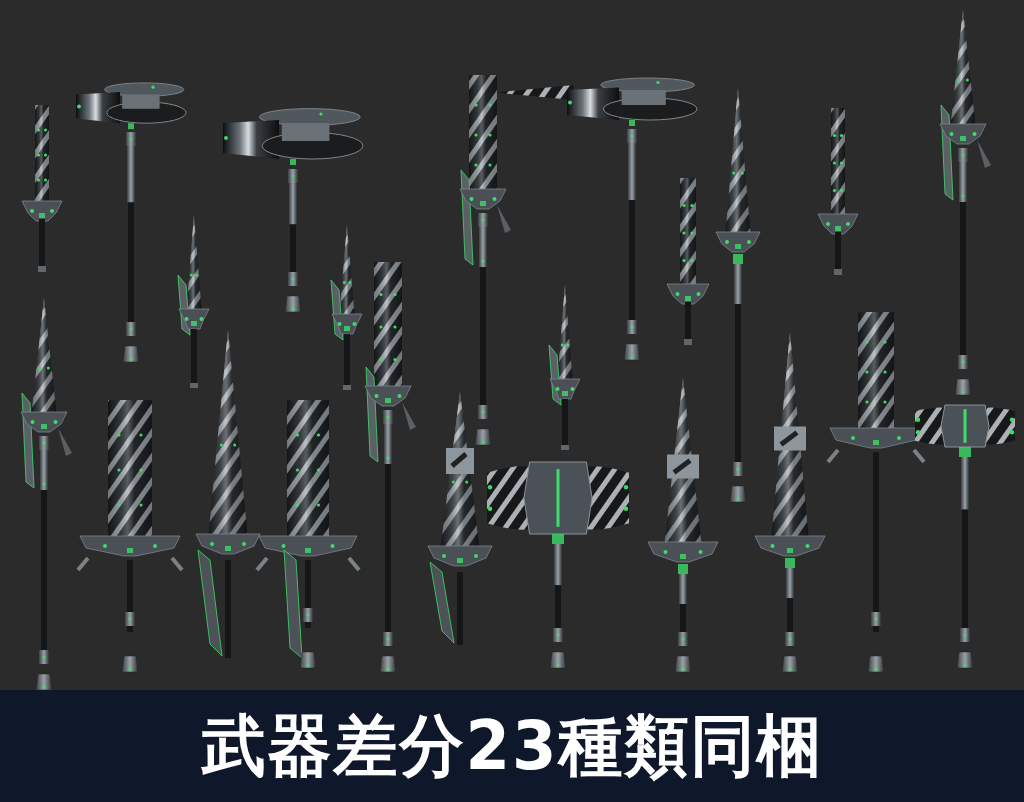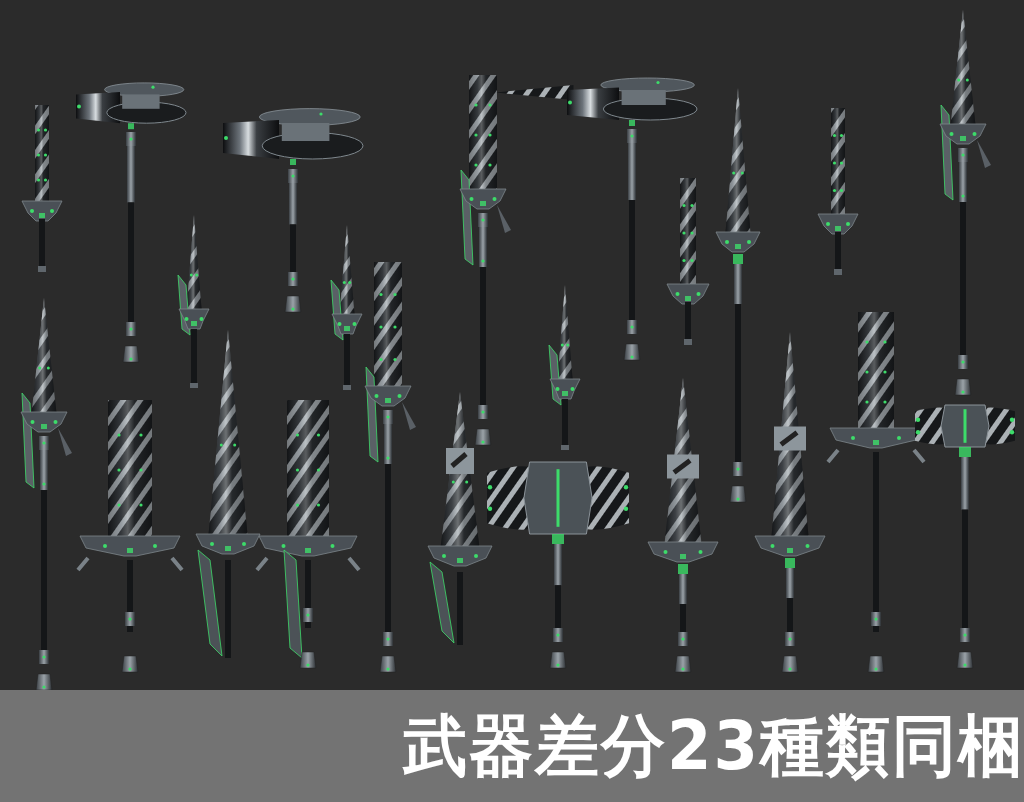--- a/index.html
+++ b/index.html
@@ -1,18 +1,18 @@
 <!DOCTYPE html>
 <html><head>
 <meta charset="utf-8">
 <style>
   html,body{margin:0;padding:0;}
   body{width:1024px;height:802px;background:#2b2b2b;position:relative;overflow:hidden;font-family:"DejaVu Sans",sans-serif;}
   #stage{position:absolute;left:0;top:0;width:1024px;height:690px;background:#2b2b2b;}
-  #banner{position:absolute;left:0;top:690px;width:1024px;height:112px;background:#737373;display:flex;align-items:center;justify-content:flex-end;}
+  #banner{position:absolute;left:0;top:690px;width:1024px;height:112px;background:#0f172a;display:flex;align-items:center;justify-content:center;}
   #banner-text{color:#fff;font-family:"DejaVu Sans",sans-serif;font-weight:bold;font-size:64px;letter-spacing:2px;line-height:1;transform:scaleY(1.05);}
   .weapon{position:absolute;}
   svg{display:block;overflow:visible;}
 </style>
 </head>
 <body>
 
 <div id="stage">
     <div class="weapon" style="left: -58px; top: 105px; width: 200px; height: 167px;">
       <svg width="200" height="167" viewBox="0 0 200 167">

